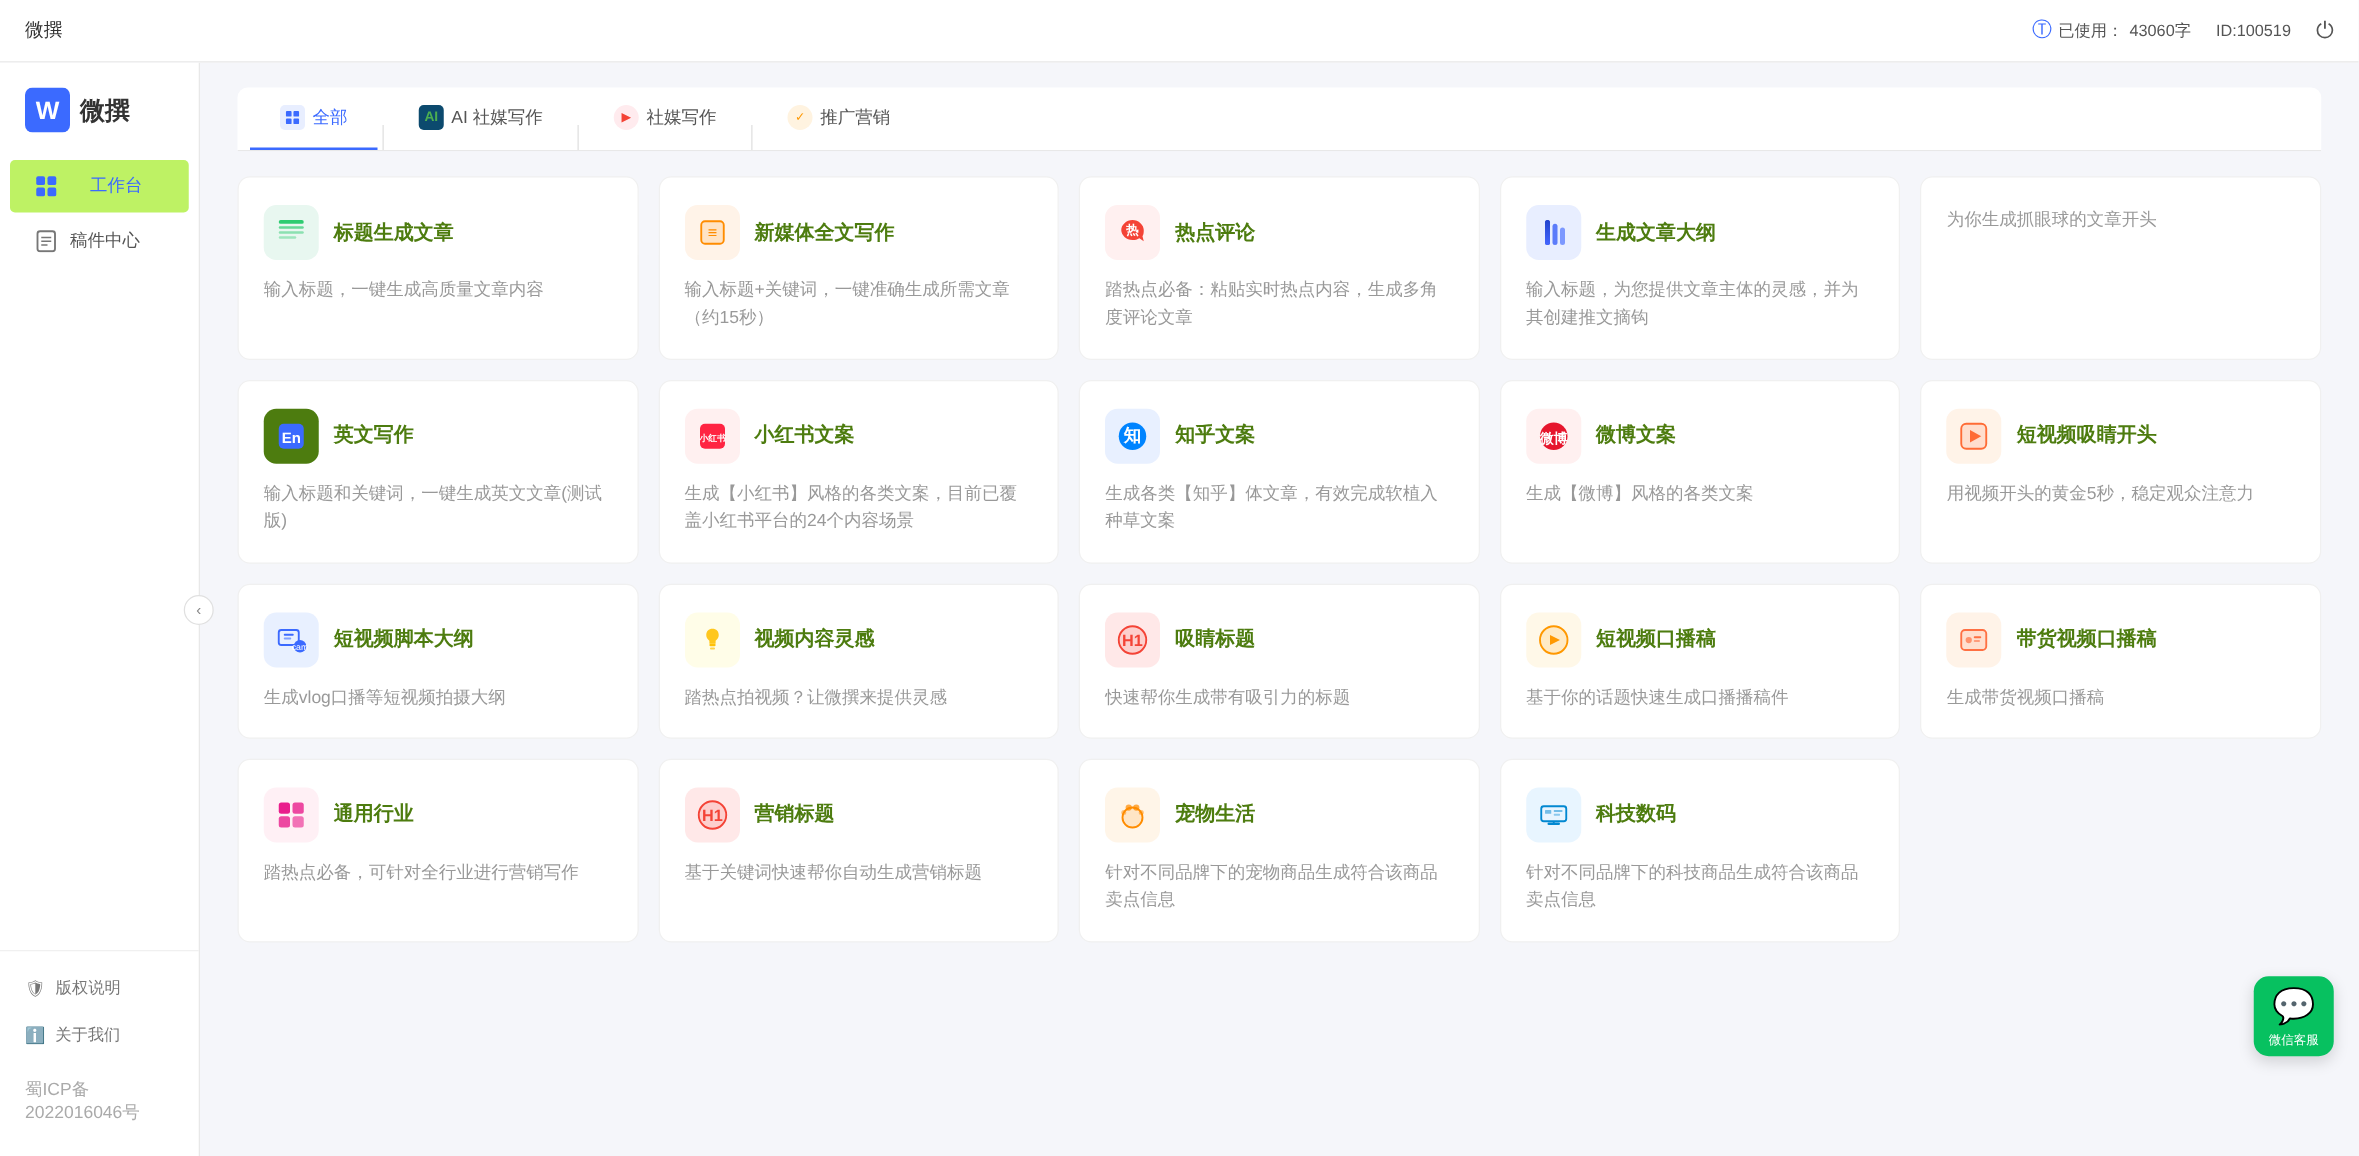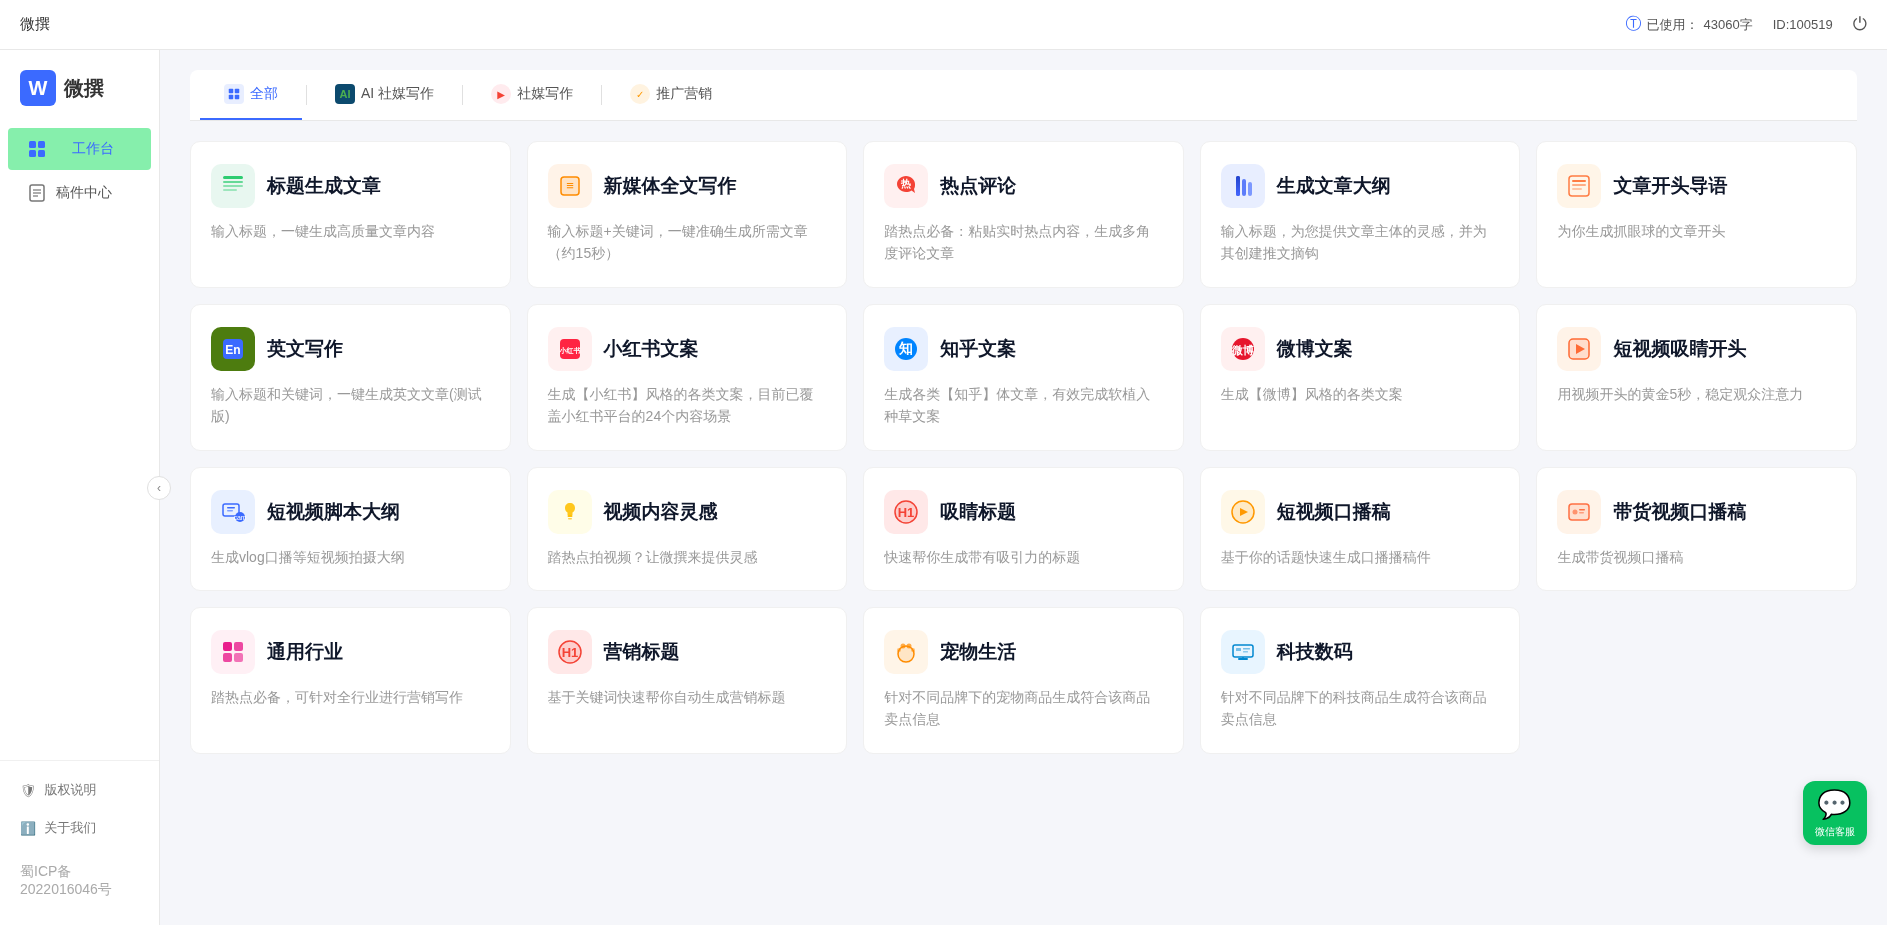--- a/index.html
+++ b/index.html
@@ -57,21 +57,21 @@
       display: flex;
       align-items: center;
       gap: 10px;
       padding: 12px 20px;
       cursor: pointer;
       font-size: 14px;
       color: #555;
       border-radius: 4px;
       margin: 2px 8px;
     }
-    .sidebar-item.active { color: #3b6aff; background: #86efac; gap: 26px; }
+    .sidebar-item.active { color: #3b6aff; background: #bef264; gap: 26px; }
     .sidebar-item-icon { width: 18px; height: 18px; display: flex; align-items: center; justify-content: center; }
     .sidebar-bottom { padding: 10px 0; border-top: 1px solid #f0f0f0; }
     .sidebar-bottom-item {
       display: flex;
       align-items: center;
       gap: 8px;
       padding: 10px 20px;
       font-size: 13px;
       color: #777;
       cursor: pointer;
@@ -99,21 +99,21 @@
     
     .main {
       flex: 1;
       overflow-y: auto;
       padding: 20px 30px;
     }
 
     
     .tabs {
       display: flex;
-      align-items: center;
+      align-items: flex-end;
       gap: 0;
       border-bottom: 1px solid #e8e8e8;
       margin-bottom: 20px;
       background: #fff;
       padding: 0 10px;
       border-radius: 8px 8px 0 0;
     }
     .tab-item {
       display: flex;
       align-items: center;
@@ -153,23 +153,23 @@
       width: 44px;
       height: 44px;
       border-radius: 10px;
       display: flex;
       align-items: center;
       justify-content: center;
       font-size: 22px;
       flex-shrink: 0;
     }
     .card-title {
-      font-size: 19px;
+      font-size: 16px;
       font-weight: 600;
-      color: #0f172a;
+      color: #4d7c0f;
     }
     .card-desc {
       font-size: 14px;
       color: #999;
       line-height: 1.6;
     }
 
     
     .wechat-float {
       position: fixed;
@@ -348,31 +348,20 @@
                     <stop offset="100%" stop-color="#4466ff"></stop>
                   </linearGradient>
                 </defs>
               </svg>
       </div>
       <span class="card-title">生成文章大纲</span>
     </div>
     <div class="card-desc">输入标题，为您提供文章主体的灵感，并为其创建推文摘钩</div>
   </div>
         <div class="card">
-    <div class="card-header">
-      <div class="card-icon" style="background:#fff5e8;">
-        <svg width="26" height="26" viewBox="0 0 26 26">
-                <rect x="3" y="3" width="20" height="20" rx="3" fill="none" stroke="#ff7c43" stroke-width="1.5"></rect>
-                <rect x="6" y="7" width="14" height="2" rx="1" fill="#ff7c43"></rect>
-                <rect x="6" y="11" width="14" height="2" rx="1" fill="#ff7c43" opacity="0.6"></rect>
-                <rect x="6" y="15" width="10" height="2" rx="1" fill="#ff7c43" opacity="0.4"></rect>
-              </svg>
-      </div>
-      <span class="card-title">文章开头导语</span>
-    </div>
     <div class="card-desc">为你生成抓眼球的文章开头</div>
   </div>
         <div class="card">
     <div class="card-header">
       <div class="card-icon" style="background:#4d7c0f;">
         <svg width="26" height="26" viewBox="0 0 26 26">
                 <rect x="3" y="3" width="20" height="20" rx="4" fill="#3b6aff"></rect>
                 <text x="13" y="18" text-anchor="middle" fill="white" font-size="12" font-weight="bold">En</text>
               </svg>
       </div>

